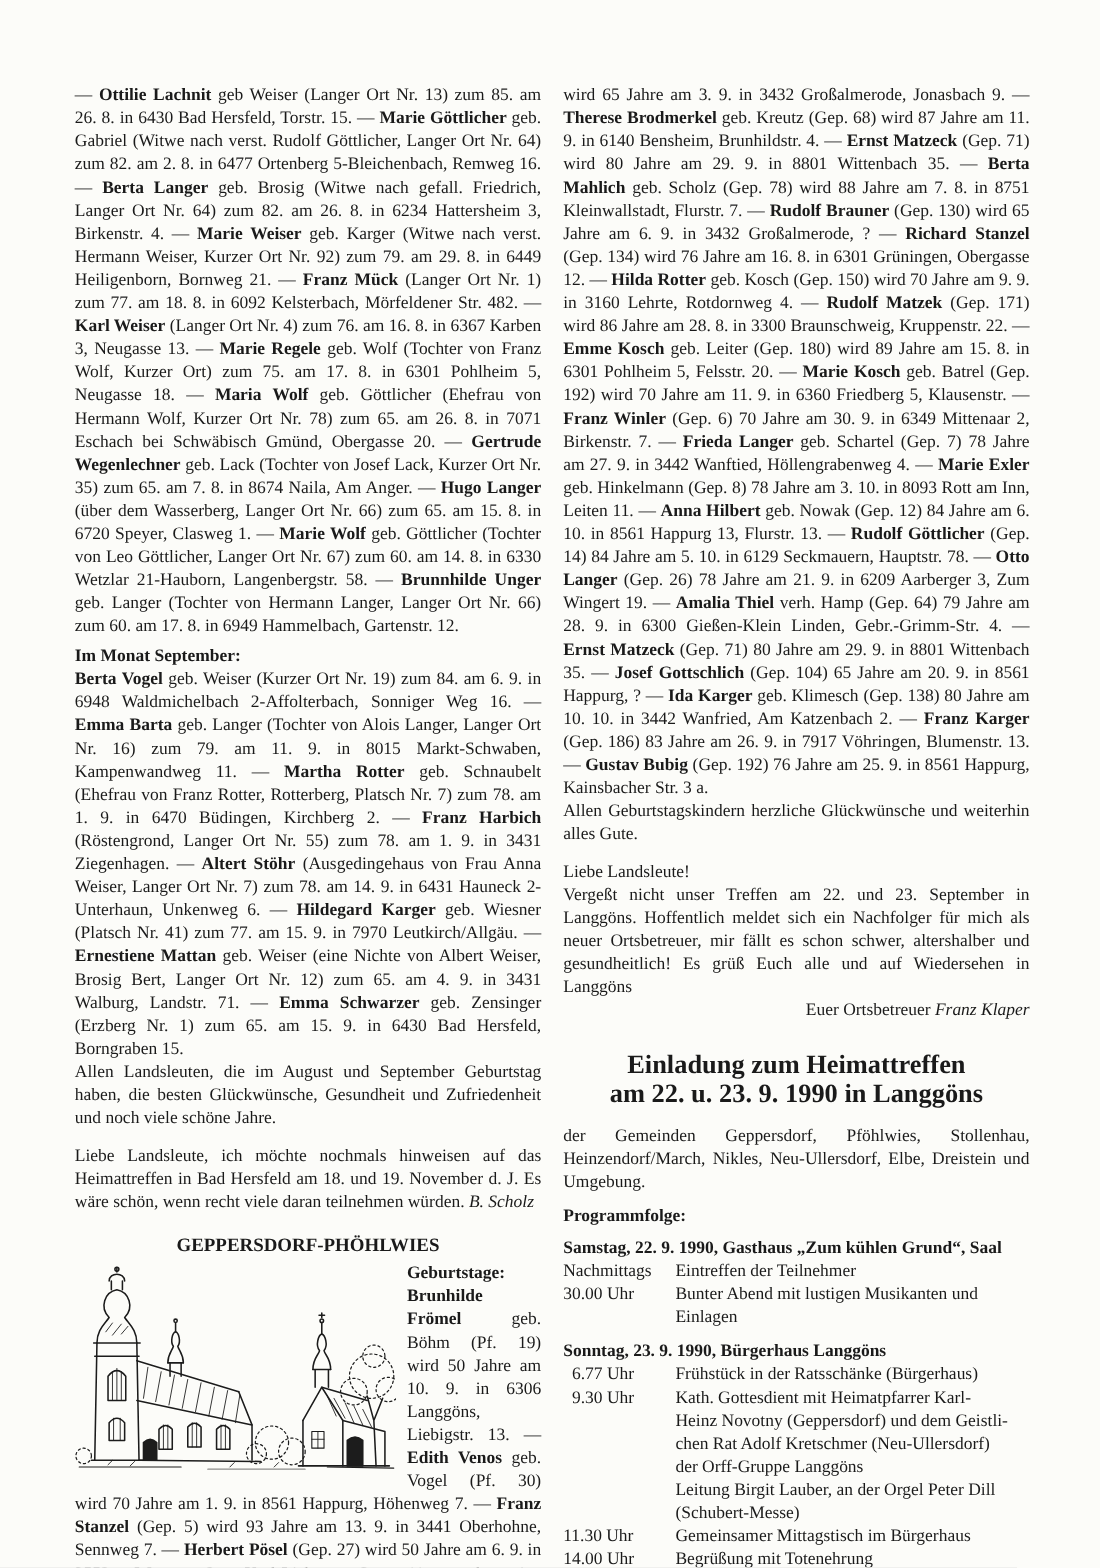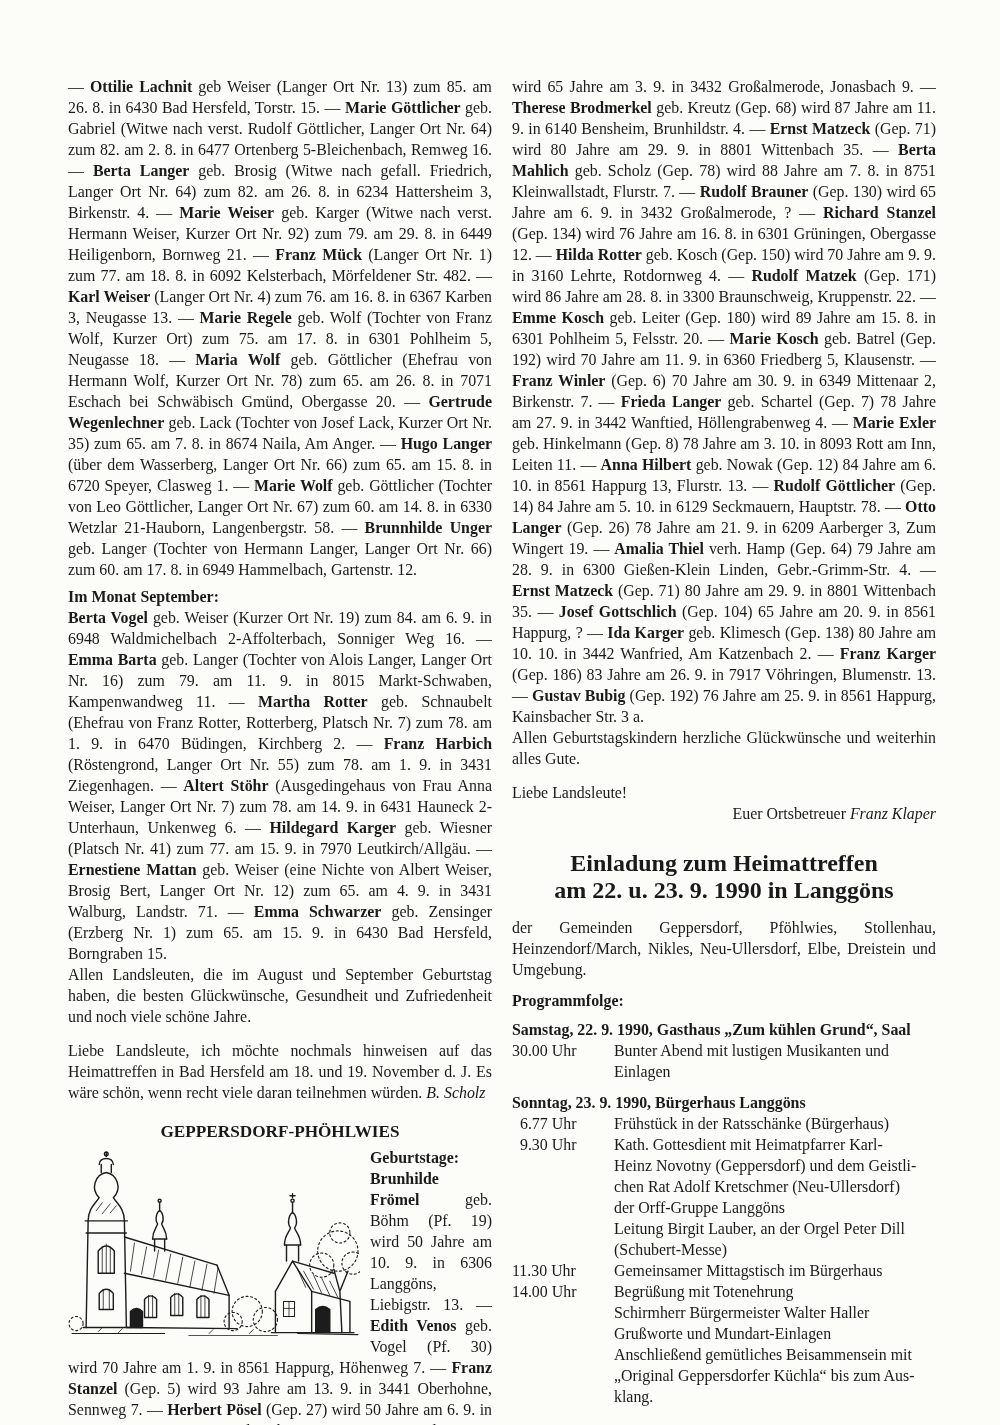--- a/index.html
+++ b/index.html
@@ -115,31 +115,36 @@
         <div class="para b">Geburtstage:</div>
         <p class="para"><span class="b">Brunhilde Frömel</span><span> geb. Böhm (Pf. 19) wird 50 Jahre am 10. 9. in 6306 Langgöns, Liebigstr. 13. — </span><span class="b">Edith Venos</span><span> geb. Vogel (Pf. 30) wird 70 Jahre am 1. 9. in 8561 Happurg, Höhenweg 7. — </span><span class="b">Franz Stanzel</span><span> (Gep. 5) wird 93 Jahre am 13. 9. in 3441 Oberhohne, Sennweg 7. — </span><span class="b">Herbert Pösel</span><span> (Gep. 27) wird 50 Jahre am 6. 9. in 3552 Wetter 2, Karl-Liebmann-Str. 11, und seine Zwillingsschwester </span></p>
         <div class="clear"></div>
       </div>
     </div>
 
     <div class="col">
       <p class="para"><span>wird 65 Jahre am 3. 9. in 3432 Großalmerode, Jonasbach 9. — </span><span class="b">Therese Brodmerkel</span><span> geb. Kreutz (Gep. 68) wird 87 Jahre am 11. 9. in 6140 Bensheim, Brunhildstr. 4. — </span><span class="b">Ernst Matzeck</span><span> (Gep. 71) wird 80 Jahre am 29. 9. in 8801 Wittenbach 35. — </span><span class="b">Berta Mahlich</span><span> geb. Scholz (Gep. 78) wird 88 Jahre am 7. 8. in 8751 Kleinwallstadt, Flurstr. 7. — </span><span class="b">Rudolf Brauner</span><span> (Gep. 130) wird 65 Jahre am 6. 9. in 3432 Großalmerode, ? — </span><span class="b">Richard Stanzel</span><span> (Gep. 134) wird 76 Jahre am 16. 8. in 6301 Grüningen, Obergasse 12. — </span><span class="b">Hilda Rotter</span><span> geb. Kosch (Gep. 150) wird 70 Jahre am 9. 9. in 3160 Lehrte, Rotdornweg 4. — </span><span class="b">Rudolf Matzek</span><span> (Gep. 171) wird 86 Jahre am 28. 8. in 3300 Braunschweig, Kruppenstr. 22. — </span><span class="b">Emme Kosch</span><span> geb. Leiter (Gep. 180) wird 89 Jahre am 15. 8. in 6301 Pohlheim 5, Felsstr. 20. — </span><span class="b">Marie Kosch</span><span> geb. Batrel (Gep. 192) wird 70 Jahre am 11. 9. in 6360 Friedberg 5, Klausenstr. — </span><span class="b">Franz Winler</span><span> (Gep. 6) 70 Jahre am 30. 9. in 6349 Mittenaar 2, Birkenstr. 7. — </span><span class="b">Frieda Langer</span><span> geb. Schartel (Gep. 7) 78 Jahre am 27. 9. in 3442 Wanftied, Höllengrabenweg 4. — </span><span class="b">Marie Exler</span><span> geb. Hinkelmann (Gep. 8) 78 Jahre am 3. 10. in 8093 Rott am Inn, Leiten 11. — </span><span class="b">Anna Hilbert</span><span> geb. Nowak (Gep. 12) 84 Jahre am 6. 10. in 8561 Happurg 13, Flurstr. 13. — </span><span class="b">Rudolf Göttlicher</span><span> (Gep. 14) 84 Jahre am 5. 10. in 6129 Seckmauern, Hauptstr. 78. — </span><span class="b">Otto Langer</span><span> (Gep. 26) 78 Jahre am 21. 9. in 6209 Aarberger 3, Zum Wingert 19. — </span><span class="b">Amalia Thiel</span><span> verh. Hamp (Gep. 64) 79 Jahre am 28. 9. in 6300 Gießen-Klein Linden, Gebr.-Grimm-Str. 4. — </span><span class="b">Ernst Matzeck</span><span> (Gep. 71) 80 Jahre am 29. 9. in 8801 Wittenbach 35. — </span><span class="b">Josef Gottschlich</span><span> (Gep. 104) 65 Jahre am 20. 9. in 8561 Happurg, ? — </span><span class="b">Ida Karger</span><span> geb. Klimesch (Gep. 138) 80 Jahre am 10. 10. in 3442 Wanfried, Am Katzenbach 2. — </span><span class="b">Franz Karger</span><span> (Gep. 186) 83 Jahre am 26. 9. in 7917 Vöhringen, Blumenstr. 13. — </span><span class="b">Gustav Bubig</span><span> (Gep. 192) 76 Jahre am 25. 9. in 8561 Happurg, Kainsbacher Str. 3 a.</span></p>
       <p class="para">Allen Geburtstagskindern herzliche Glückwünsche und weiterhin alles Gute.</p>
       <p class="para mt-md">Liebe Landsleute!</p>
+      <p class="para">Vergeßt nicht unser Treffen am 22. und 23. September in Langgöns. Hoffentlich meldet sich ein Nachfolger für mich als neuer Ortsbetreuer, mir fällt es schon schwer, altershalber und gesundheitlich! Es grüß Euch alle und auf Wiedersehen in Langgöns</p>
       <p class="para sig"><span>Euer Ortsbetreuer </span><span class="i">Franz Klaper</span></p>
 
       <div class="big-title">
         <div>Einladung zum Heimattreffen</div>
         <div>am 22. u. 23. 9. 1990 in Langgöns</div>
       </div>
 
       <p class="para">der Gemeinden Geppersdorf, Pföhlwies, Stollenhau, Heinzendorf/March, Nikles, Neu-Ullersdorf, Elbe, Dreistein und Umgebung.</p>
       <div class="subhead" style="margin-top:10px">Programmfolge:</div>
 
       <div class="subhead" style="margin-top:8px">Samstag, 22. 9. 1990, Gasthaus „Zum kühlen Grund“, Saal</div>
+      <div class="sched-row">
+        <div class="time">Nachmittags</div>
+        <div class="desc">Eintreffen der Teilnehmer</div>
+      </div>
       <div class="sched-row">
         <div class="time">30.00 Uhr</div>
         <div class="desc">Bunter Abend mit lustigen Musikanten und
 Einlagen</div>
       </div>
 
       <div class="subhead" style="margin-top:10px">Sonntag, 23. 9. 1990, Bürgerhaus Langgöns</div>
       <div class="sched-row">
         <div class="time">  6.77 Uhr</div>
         <div class="desc">Frühstück in der Ratsschänke (Bürgerhaus)</div>

